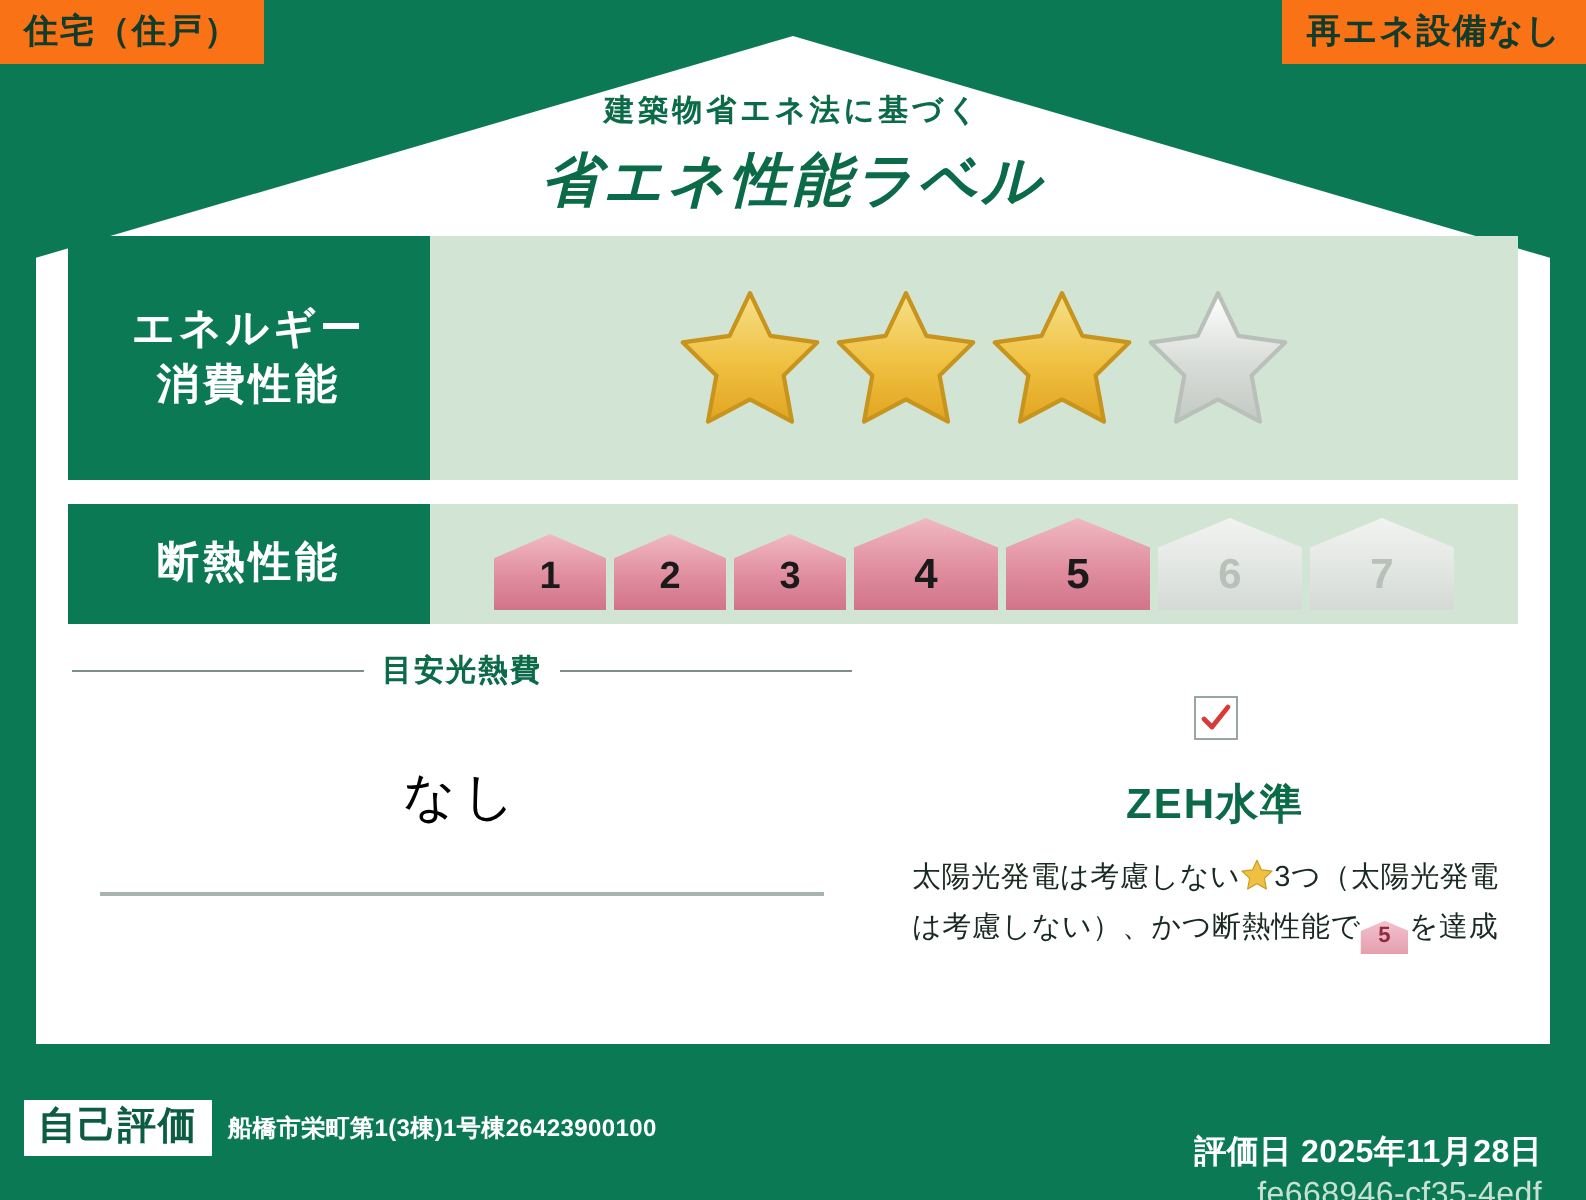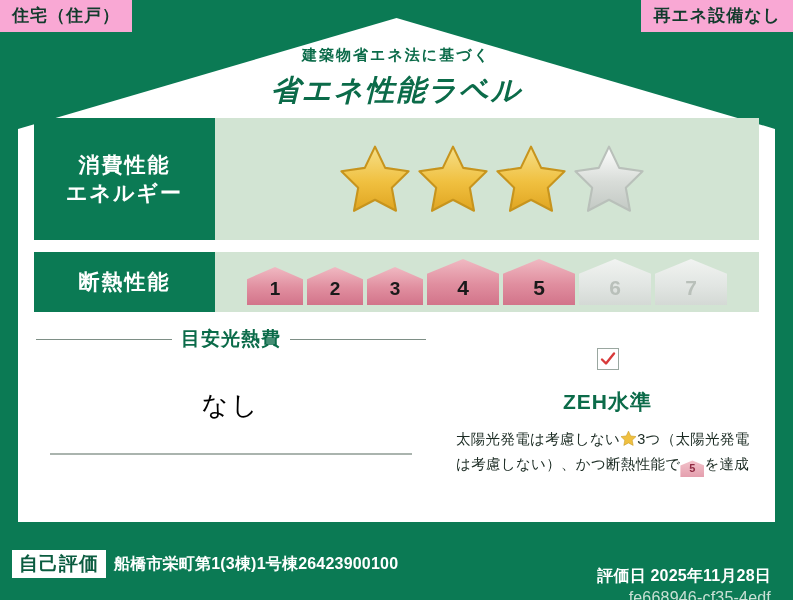--- a/index.html
+++ b/index.html
@@ -31,21 +31,21 @@
     width: 757px;
     height: 504px;
     background: #ffffff;
     clip-path: polygon(0% 22%, 50% 0%, 100% 22%, 100% 100%, 0% 100%);
   }
 
   
   .corner-tag {
     position: absolute;
     top: 0;
-    background: #f9a8d4;
+    background: #f97316;
     color: #123b2c;
     font-weight: bold;
     font-size: 17px;
     letter-spacing: 1px;
     padding: 7px 12px 8px 12px;
     line-height: 1;
     white-space: nowrap;
   }
   .corner-tag.left { left: 0; }
   .corner-tag.right { right: 0; }
@@ -171,21 +171,21 @@
     width: 392px;
     flex: none;
     padding-left: 2px;
     box-sizing: border-box;
   }
   .cost-heading {
     display: flex;
     align-items: center;
     color: #0b6b49;
     font-weight: bold;
-    font-size: 19px;
+    font-size: 15px;
     letter-spacing: 1px;
     gap: 9px;
   }
   .cost-heading .rule {
     flex: 1;
     height: 1px;
     background: #7e8f86;
   }
   .cost-value {
     text-align: center;
@@ -275,21 +275,21 @@
     background: #ffffff;
     color: #0b5c40;
     font-weight: bold;
     font-size: 19px;
     letter-spacing: 1px;
     padding: 4px 7px 5px 7px;
     line-height: 1;
     white-space: nowrap;
   }
   .address {
-    font-size: 16px;
+    font-size: 12px;
     font-weight: bold;
     letter-spacing: 0.2px;
     white-space: nowrap;
   }
   .footer-right {
     text-align: right;
     padding-right: 4px;
   }
   .eval-date {
     font-size: 16px;
@@ -318,22 +318,22 @@
 
   <div class="title-block">
     <div class="title-sub">建築物省エネ法に基づく</div>
     <div class="title-main">省エネ性能ラベル</div>
   </div>
 
   <div class="content">
 
     <div class="perf-row energy">
       <div class="perf-label">
+        <span>エネルギー</span>
         <span>消費性能</span>
-        <span>エネルギー</span>
       </div>
       <div class="perf-value">
         <div class="stars" id="stars-container">
             <svg class="star" viewBox="0 0 24 24">
               <defs>
                 <linearGradient id="sg0" x1="0" y1="0" x2="0" y2="1">
                   <stop offset="0%" stop-color="#f6e08a"></stop>
                   <stop offset="55%" stop-color="#f0c040"></stop>
                   <stop offset="100%" stop-color="#e0a521"></stop>
                 </linearGradient>

